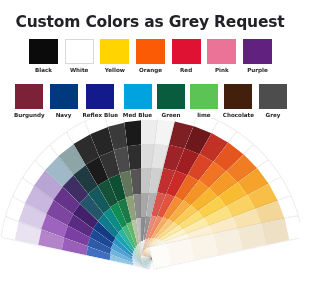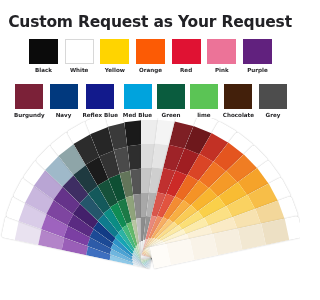--- a/index.html
+++ b/index.html
@@ -91,21 +91,21 @@
     flex: 1 1 0;
     width: 100%;
   }
   .blade i.pale { flex: 0 0 17px; }
 </style>
 </head>
 <body>
 
 <div id="root">
 
-  <div class="title">Custom Request as Your Request</div>
+  <div class="title">Custom Colors as Grey Request</div>
 
   <div class="swatch-row" id="row1">
       <div class="swatch-cell">
         <div class="chip" style="background: rgb(11, 11, 11);"></div>
         <div class="chip-label">Black</div>
       </div>
       <div class="swatch-cell">
         <div class="chip bordered" style="background: rgb(255, 255, 255);"></div>
         <div class="chip-label">White</div>
       </div>

